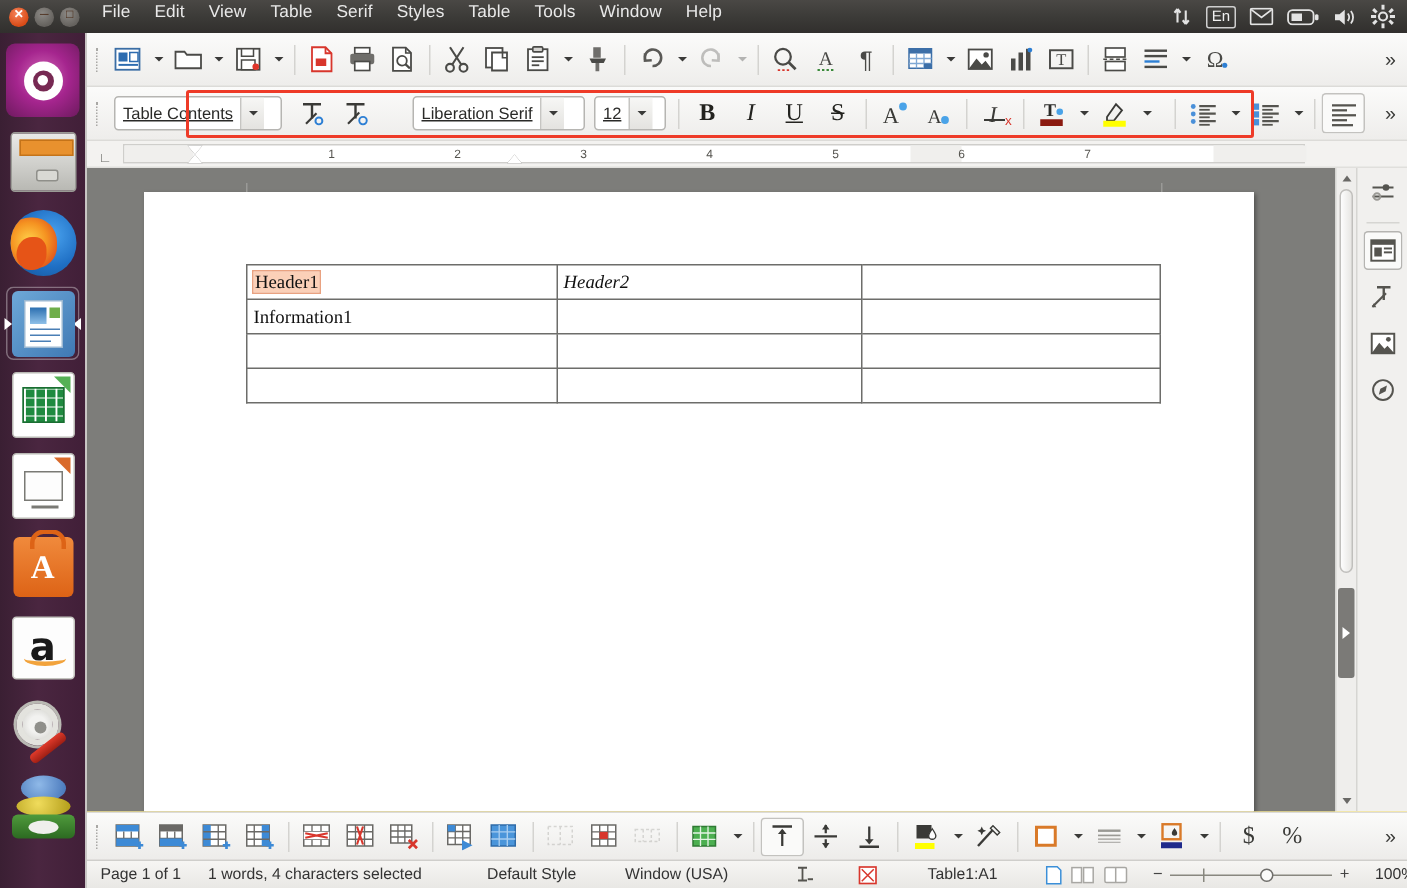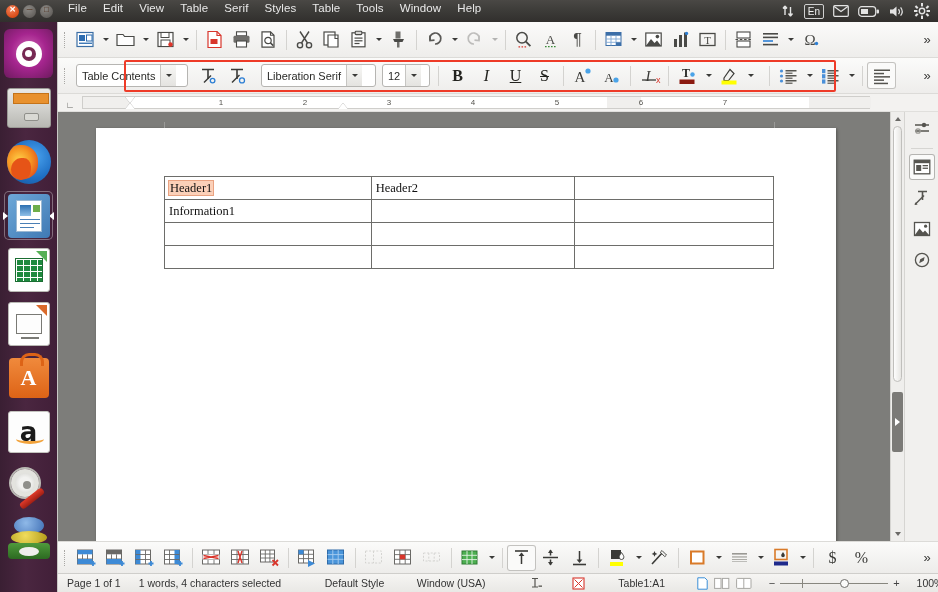--- a/index.html
+++ b/index.html
@@ -176,21 +176,21 @@
   }
   .redbox {
     position:absolute; left:66px; top:2px; width:712px; height:32px;
     border:2px solid #ee3b28; border-radius:2px; pointer-events:none; z-index:5;
   }
   .combo {
     height:23px; display:flex; align-items:stretch;
     border:1px solid #b6b5b2; border-radius:3px; background:#fff; overflow:hidden;
   }
   .combo .val { display:flex; align-items:center; padding:0 5px; font-size:11px; color:#2a2a28;
-    white-space:nowrap; overflow:hidden; }
+    white-space:nowrap; overflow:hidden;text-decoration:underline; }
   .combo .drop { width:16px; background:linear-gradient(#f7f7f5,#e4e3e0);
     border-left:1px solid #c6c5c2; display:flex; align-items:center; justify-content:center; }
   .combo .drop i { width:0;height:0;border-left:3.2px solid transparent;border-right:3.2px solid transparent;
     border-top:3.8px solid #3a3a38; }
 
   .fbtn { width:29px; height:27px; display:flex;align-items:center;justify-content:center;
           border-radius:3px; position:relative; font-size:15px; color:#23231f; }
   .fbtn.boxed { box-shadow: inset 0 0 0 1px #c3c2bf; background:#fafaf9; }
 
   
@@ -214,21 +214,21 @@
   .page { position:absolute; left:38px; top:16px; width:740px; height:420px;
           background:#fff; box-shadow: 1px 1px 3px rgba(0,0,0,0.35); }
 
   
   .doctable { position:absolute; left:68px; top:48px; width:610px;
               border-collapse:collapse; }
   .doctable td { border:1px solid #6d6d6a; height:23px; padding:1px 4px;
                  font-family:"Liberation Serif", serif; font-size:12.5px; color:#111;
                  vertical-align: middle; }
   .doctable td.w1 { width:207px; }
-  .doctable td.w2 { width:204px; }
+  .doctable td.w2 { width:204px;font-style:italic; }
   .doctable td.w3 { width:199px; }
   .sel-text { background:#fbd0b8; outline:1px solid #e9a281; padding:0 1px; }
   .tbl-handle { position:absolute; top:-6px; width:1px; height:6px; background:#9a9a97; }
 
   
   .vsb { width:14px; background:#efeeec; border-left:1px solid #d6d5d2; position:relative; }
   .vsb .thumb { position:absolute; left:2px; right:2px; top:14px; height:256px;
                 background:linear-gradient(to right,#fdfdfd,#e7e6e3); border:1px solid #c0bfbc;
                 border-radius:6px; }
   .vsb .ar { position:absolute; left:0; right:0; height:14px; display:flex;
@@ -636,21 +636,21 @@
           </svg>
       </div>
       <div class="fbtn">
         <svg width="20" height="20" viewBox="0 0 20 20">
             <path d="M4 3.5 h12 M10 3.5 V13" stroke="#3a3a37" stroke-width="1.6"></path>
             <path d="M5 16.5 L12.5 9" stroke="#3a3a37" stroke-width="1.4"></path>
             <circle cx="15" cy="14.4" r="2.5" fill="none" stroke="#2d7fd4" stroke-width="1.3"></circle>
           </svg>
       </div>
 
-      <div class="combo" style="width:115px;margin-left:10px;">
+      <div class="combo" style="width:115px;margin-left:24px;">
         <div class="val">Liberation Serif</div>
         <div class="drop">
             <i></i>
           </div>
       </div>
 
       <div class="combo" style="width:48px;margin-left:6px;">
         <div class="val">12</div>
         <div class="drop">
             <i></i>

